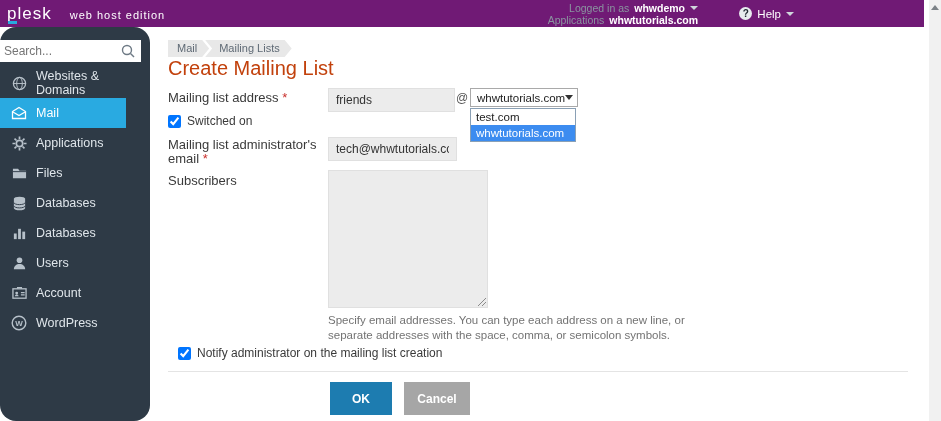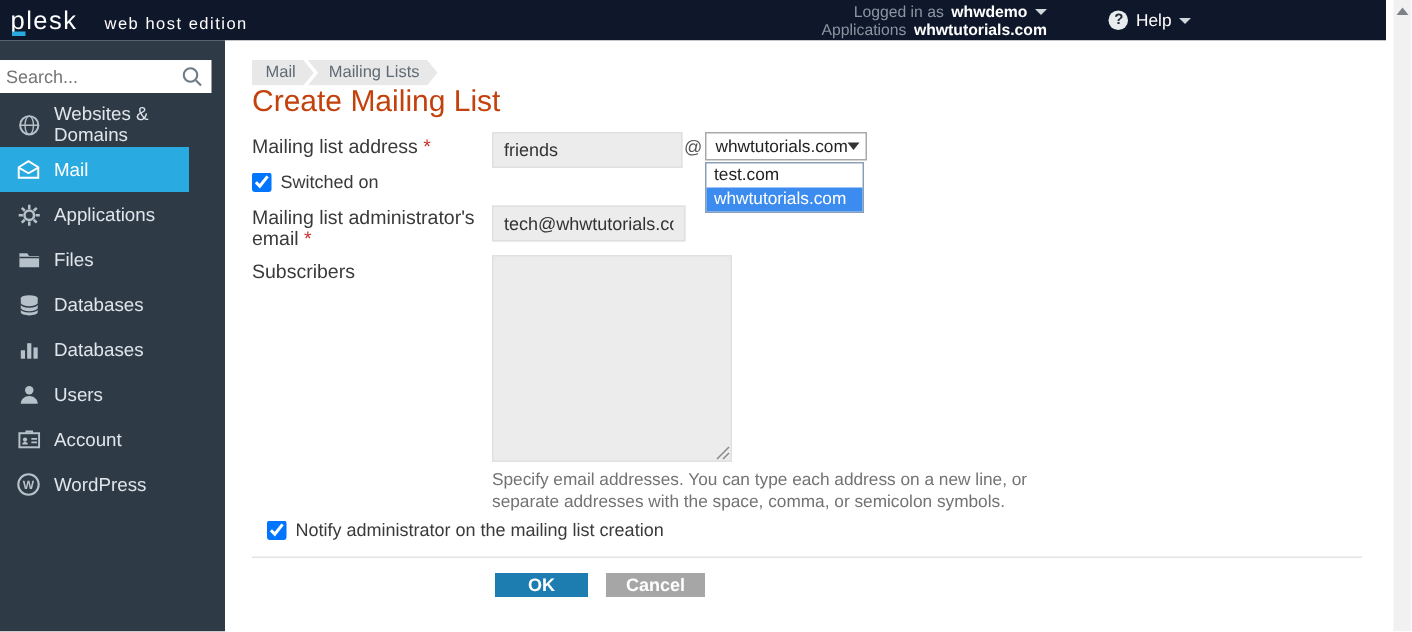--- a/index.html
+++ b/index.html
@@ -1,41 +1,41 @@
 <!DOCTYPE html>
 <html><head>
 <meta charset="utf-8">
 <style>
   * { margin:0; padding:0; box-sizing:border-box; }
   html,body { width:941px; height:421px; overflow:hidden; font-family:"Liberation Sans", sans-serif; background:#fff; }
   .stage { position:relative; width:941px; height:421px; }
 
   
-  .header { position:absolute; left:0; top:0; width:924px; height:27px; background:#0f172a; display:flex; align-items:center; }
+  .header { position:absolute; left:0; top:0; width:924px; height:27px; background:#701a75; display:flex; align-items:center; }
   .logo-wrap { position:relative; margin-left:7px; display:flex; align-items:baseline; }
   .logo { color:#fff; font-size:17px; font-weight:400; letter-spacing:1px; line-height:27px; }
   .logo-underscore { position:absolute; left:1px; bottom:3px; width:9px; height:3px; background:#28aade; }
   .logo-suffix { color:#fff; font-size:11px; letter-spacing:1px; margin-left:18px; }
   .header-right { position:absolute; right:226px; top:0; height:27px; display:flex; flex-direction:column; justify-content:center; font-size:10.5px; line-height:12px; }
   .hr-row { display:flex; justify-content:flex-end; align-items:center; gap:5px; }
   .hr-label { color:#8a95a0; }
   .hr-value { color:#fff; font-weight:bold; }
   .caret { width:0; height:0; border-left:4px solid transparent; border-right:4px solid transparent; border-top:4px solid #cfd6dc; display:inline-block; }
   .help-wrap { position:absolute; right:130px; top:0; height:27px; display:flex; align-items:center; gap:5px; }
   .help-circle { width:13px; height:13px; border-radius:50%; background:#e8ecef; color:#232b34; font-size:10px; font-weight:bold; display:flex; align-items:center; justify-content:center; }
   .help-label { color:#fff; font-size:11.5px; }
 
   
   .scroll-col { position:absolute; left:924px; top:0; width:17px; height:421px; background:#fff; }
   .scroll-track { position:absolute; right:0; top:0; width:12px; height:421px; background:#f1f1f1; }
   .scroll-up { position:absolute; right:1px; top:2px; width:10px; height:10px; display:flex; align-items:center; justify-content:center; }
   .scroll-up .tri { width:0; height:0; border-left:4px solid transparent; border-right:4px solid transparent; border-bottom:5px solid #7c8287; }
 
   
-  .sidebar { position:absolute; left:0; top:27px; width:150px; height:394px; background:#2e3a46; }
+  .sidebar { position:absolute; left:0; top:27px; width:150px; height:394px; background:#2e3a46;border-radius:16px; }
   .search-box { position:absolute; left:0; top:13px; width:141px; height:22px; background:#fff; display:flex; align-items:center; }
   .search-box input { flex:1; border:none; outline:none; font-size:12px; color:#555; padding:0 4px; font-family:"Liberation Sans", sans-serif; background:transparent; min-width:0; }
   .search-box svg { margin-right:6px; flex:0 0 auto; }
   .nav { position:absolute; left:0; top:41px; width:126px; }
   .nav-item { height:30px; display:flex; align-items:center; padding-left:11px; gap:9px; color:#dfe5ea; font-size:12.5px; cursor:pointer; }
   .nav-item.active { background:#29aae1; color:#fff; }
   .nav-icon { width:16px; height:16px; flex:0 0 auto; display:flex; align-items:center; justify-content:center; }
 
   
   .content { position:absolute; left:150px; top:27px; width:774px; height:394px; background:#fff; }
@@ -57,21 +57,21 @@
   .dd-option.selected { background:#3c8cf0; color:#fff; }
 
   .check-row { position:absolute; display:flex; align-items:center; gap:6px; font-size:12px; color:#3a3a3a; }
   .check-row input { width:13px; height:13px; }
 
   .subscribers-area { position:absolute; left:178px; top:143px; width:160px; height:138px; background:#ececec; border:1px solid #e0e0e0; resize:none; outline:none; font-family:"Liberation Sans", sans-serif; }
   .resize-grip { position:absolute; left:327px; top:270px; width:10px; height:10px; pointer-events:none; }
   .hint { position:absolute; left:178px; top:286px; width:372px; font-size:11.5px; line-height:15px; color:#737373; }
 
   .divider { position:absolute; left:18px; top:344px; width:740px; height:1px; background:#e4e4e4; }
-  .btn { position:absolute; top:355px; height:16px; border:none; color:#fff; font-size:12px; font-weight:bold; font-family:"Liberation Sans", sans-serif; cursor:pointer; }
+  .btn { position:absolute; top:355px; height:33px; border:none; color:#fff; font-size:12px; font-weight:bold; font-family:"Liberation Sans", sans-serif; cursor:pointer; }
   .btn-ok { left:180px; width:62px; background:#1d7cb0; }
   .btn-cancel { left:254px; width:66px; background:#a6a6a6; }
 </style>
 </head>
 <body>
 
 <div class="stage">
 
   <div class="header">
     <div class="logo-wrap">

